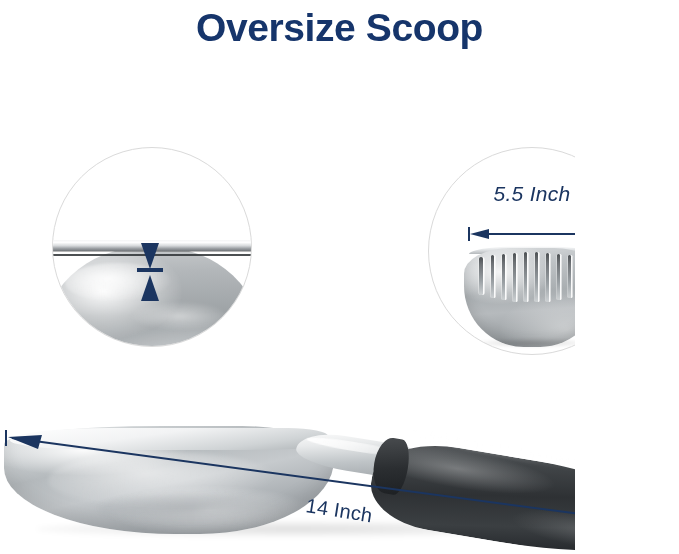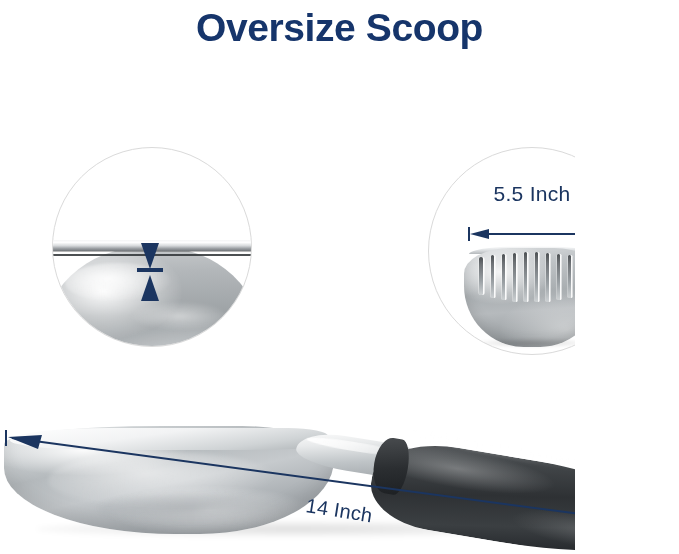--- a/index.html
+++ b/index.html
@@ -60,21 +60,21 @@
   .circle-label {
     position: absolute;
     width: 100%;
     text-align: center;
     color: #1b3560;
     font-size: 21px;
     white-space: nowrap;
     z-index: 6;
   }
   #label-thickness { top: 54px; left: 0; letter-spacing: 0.3px; }
-  #label-width     { top: 34px; left: 0; letter-spacing: 0.3px; }
+  #label-width     { top: 34px; left: 0; letter-spacing: 0.3px; font-style: italic; }
 
   
   .edge-wrap {
     position: absolute;
     left: 0; top: 0; right: 0; bottom: 0;
   }
   
   .edge-body {
     position: absolute;
     left: -6%;

